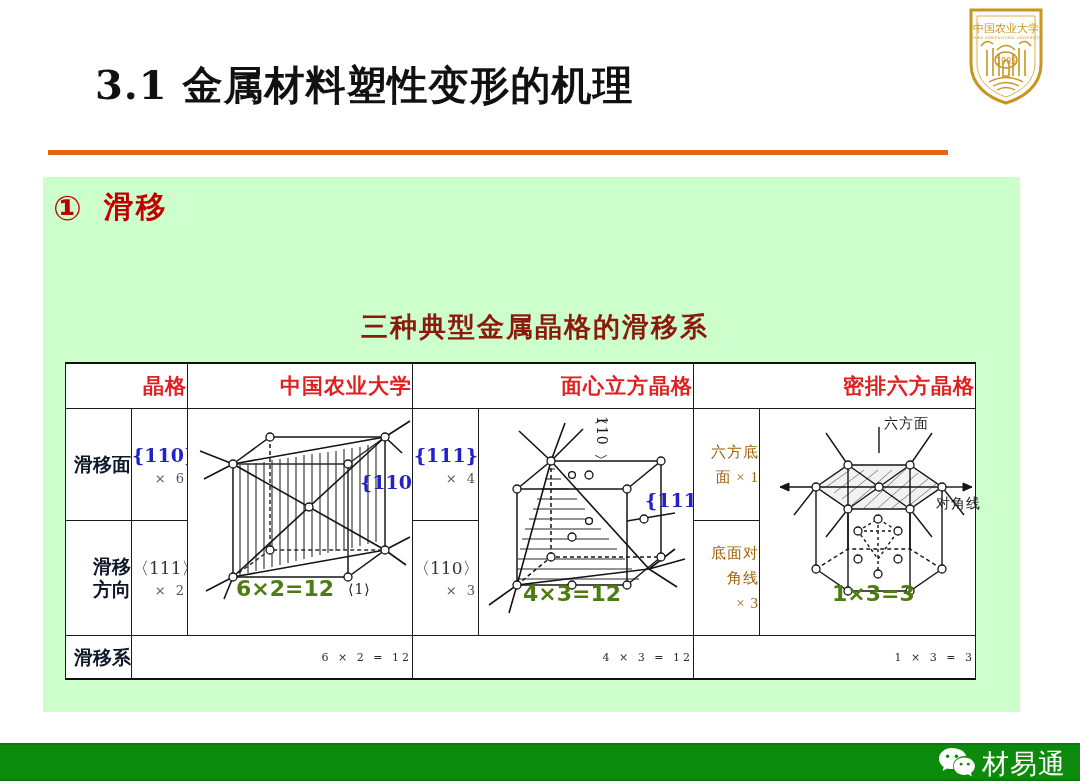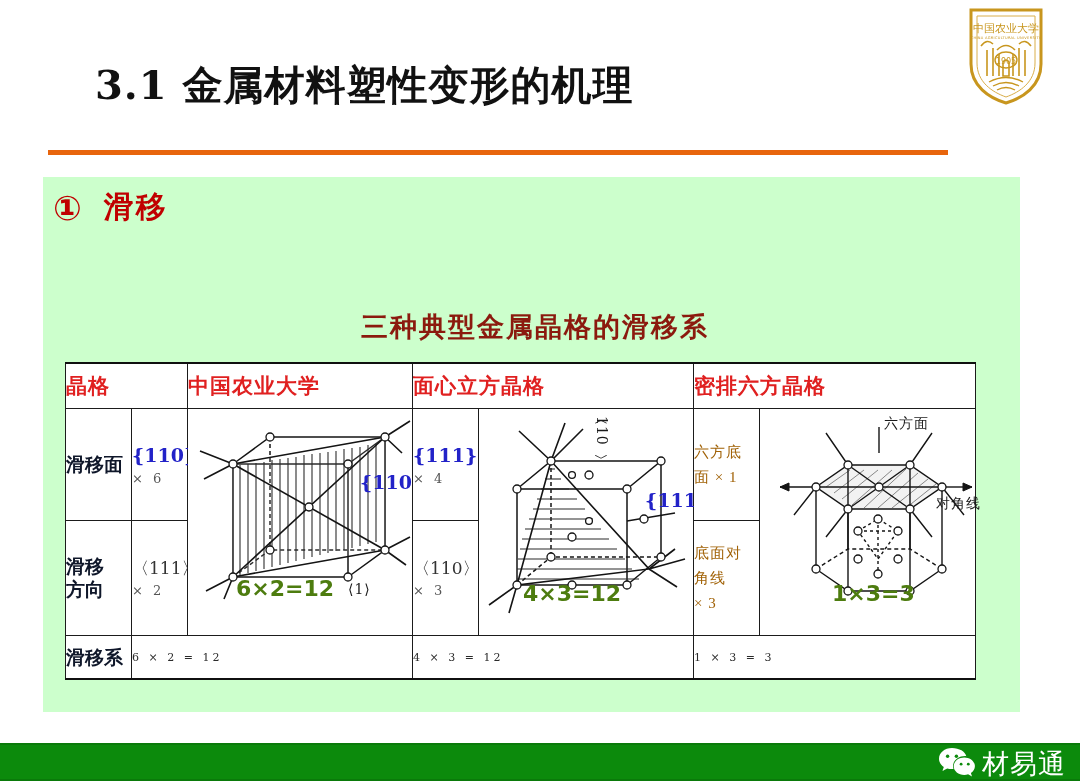--- a/index.html
+++ b/index.html
@@ -62,21 +62,21 @@
   .table-card{
     position:absolute;left:22px;top:185px;width:910px;height:318px;
     background:#ffffff;
   }
   .tbl{
     position:absolute;left:0;top:0;width:100%;height:100%;
     border-collapse:collapse;table-layout:fixed;
   }
   .tbl td{
     border:1px solid #1b1b1b;padding:0;vertical-align:middle;
-    text-align:left;position:relative;background:#fff;
+    text-align:right;position:relative;background:#fff;
   }
   .tbl .thick-top{border-top:2.5px solid #101010;}
   .tbl .thick-bot{border-bottom:2.5px solid #101010;}
   .rowhead{
     font-family:"DejaVu Serif","Liberation Serif",serif;
     font-size:19px;font-weight:bold;color:#0f172a;line-height:1.22;
   }
   .colhead{
     font-family:"DejaVu Serif","Liberation Serif",serif;
     font-size:21px;font-weight:bold;color:#E02020;letter-spacing:1px;

